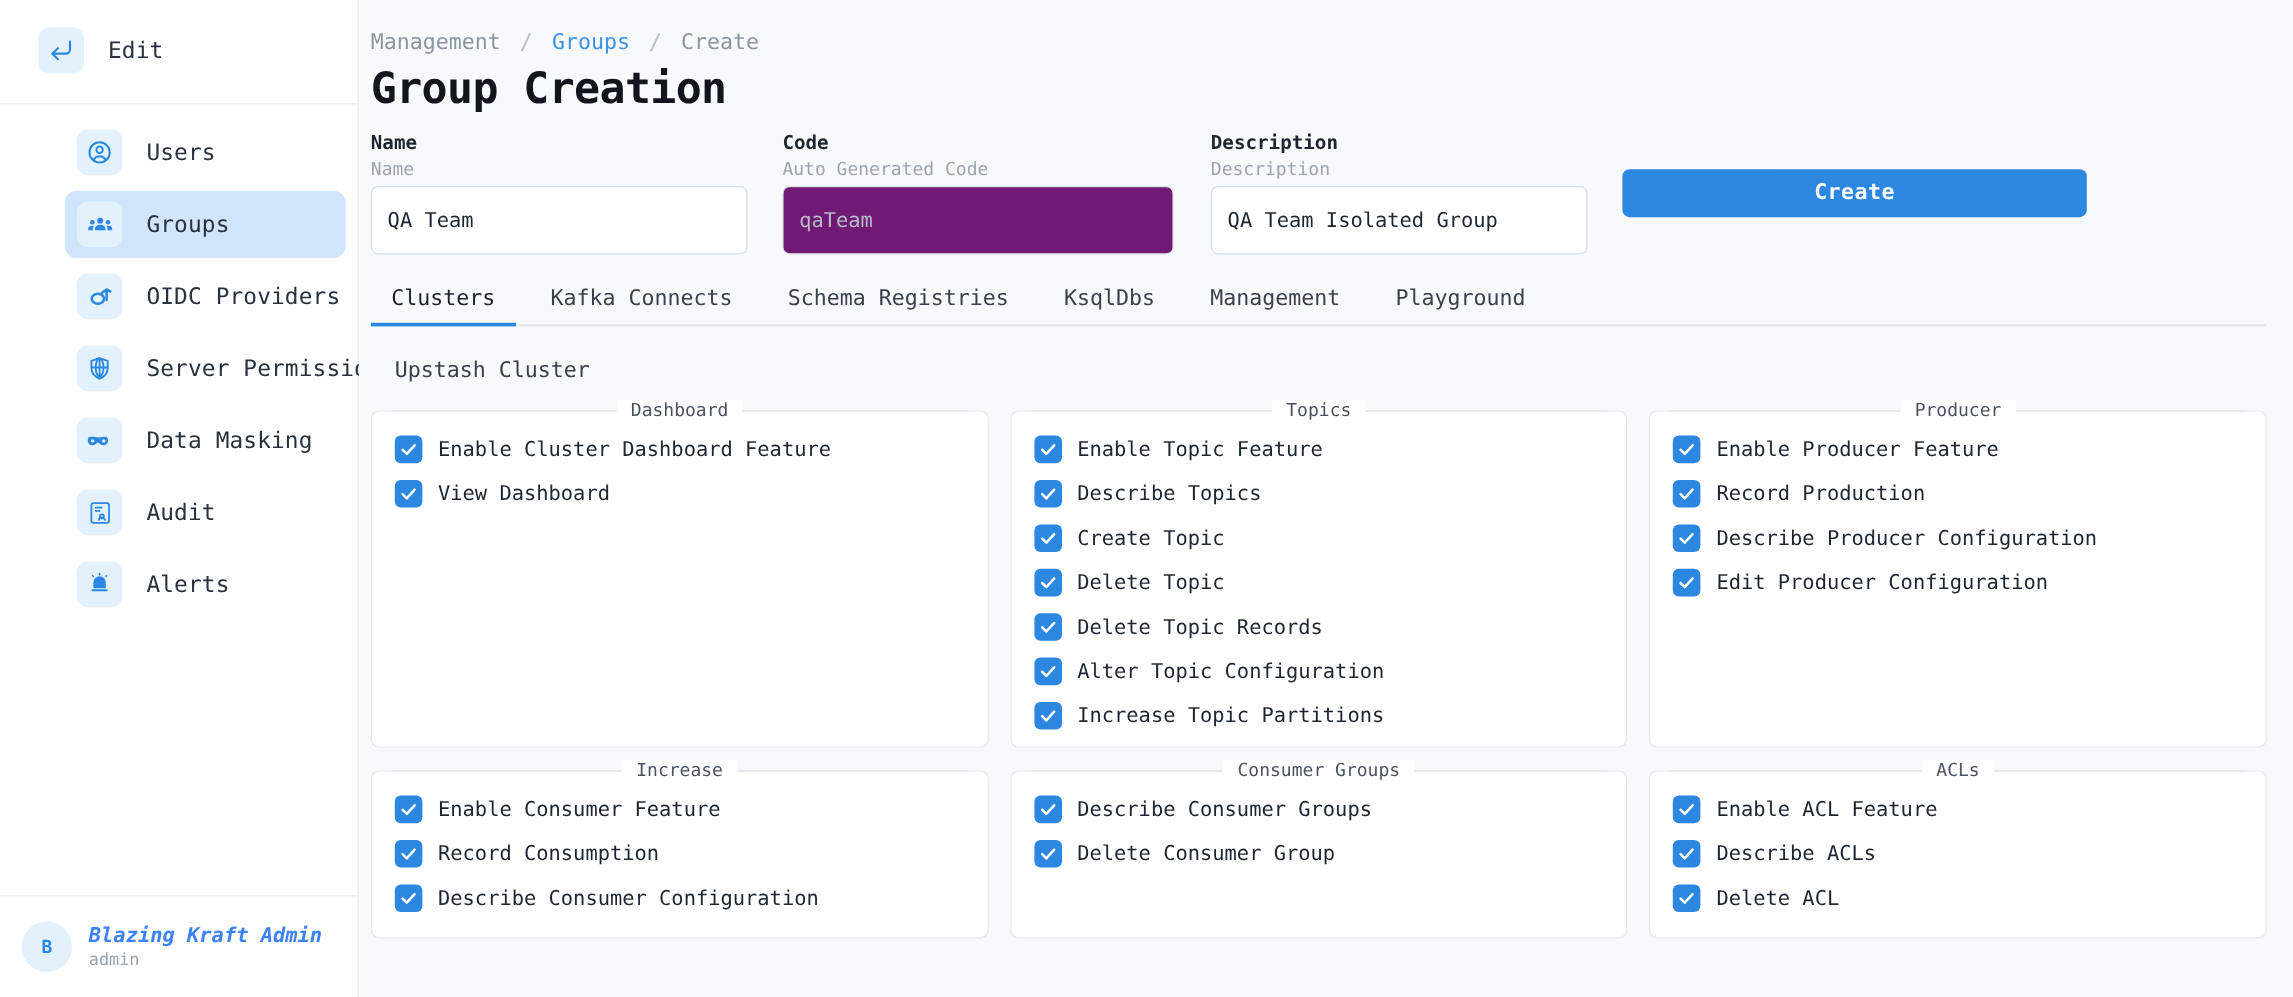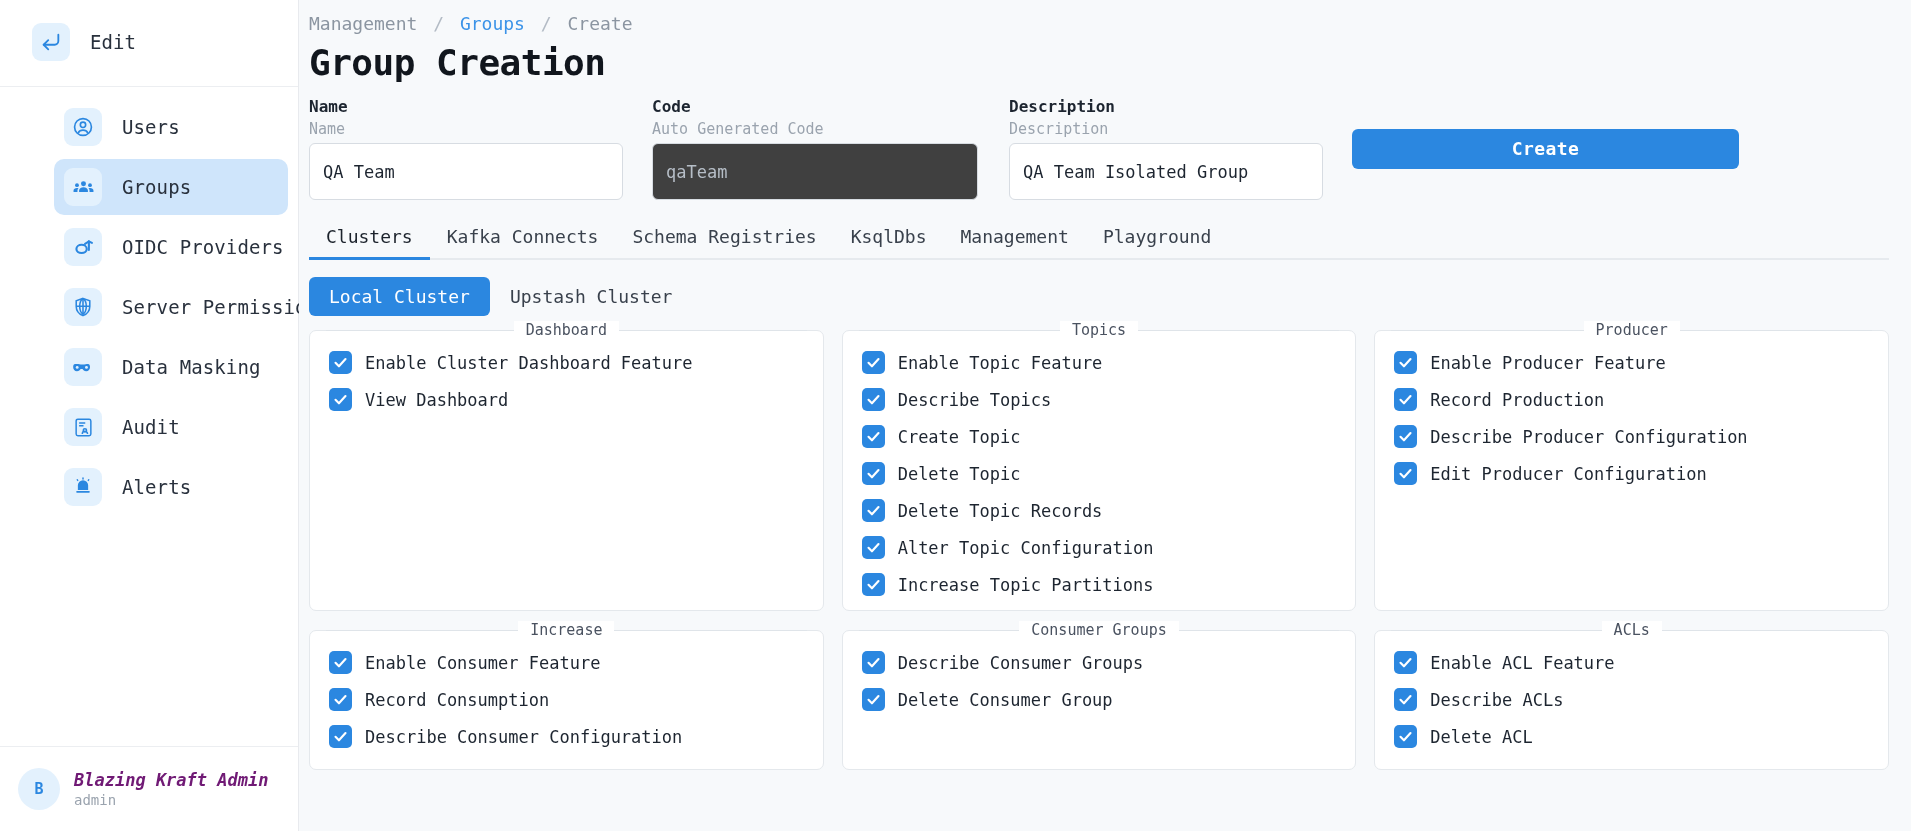--- a/index.html
+++ b/index.html
@@ -59,31 +59,31 @@
   .avatar {
     width: 42px; height: 42px; flex: 0 0 42px;
     border-radius: 50%;
     background: #e3f1fd;
     color: #2b87e0;
     font-size: 15px; font-weight: bold;
     display: flex; align-items: center; justify-content: center;
   }
   .user-name {
     font-size: 17px; font-style: italic; font-weight: bold;
-    color: #701a75; white-space: nowrap;
+    color: #3b82f6; white-space: nowrap;
   }
   .user-role { font-size: 14px; color: #9aa3ae; margin-top: 2px; }
 
   
   .main {
     flex: 1 1 auto;
     height: 831px;
     background: #f7f9fb;
     overflow: hidden;
-    padding: 4px 22px 0 0;
+    padding: 16px 22px 0 0;
     position: relative;
   }
   .main-inner { padding: 0 0 0 10px; }
 
   .crumb {
     font-size: 18px;
     padding: 9px 0 2px 0;
     color: #8b95a1;
     white-space: nowrap;
   }
@@ -121,21 +121,21 @@
     border-radius: 6px;
     background: #ffffff;
     font-size: 17px;
     color: #1d2530;
     padding: 0 13px;
     font-family: "DejaVu Sans Mono", monospace;
     width: 100%;
     outline: none;
   }
   .f-input.disabled {
-    background: #404040;
+    background: #701a75;
     color: #aab2bc;
   }
   .f-input::placeholder { color: #b6bec7; }
   .create-btn {
     height: 40px;
     width: 387px;
     background: #2b87e0;
     color: #ffffff;
     border: none;
     border-radius: 6px;
@@ -143,21 +143,21 @@
     font-weight: bold;
     font-family: "DejaVu Sans Mono", monospace;
     letter-spacing: .4px;
     cursor: pointer;
   }
 
   
   .tabs {
     display: flex;
     align-items: flex-end;
-    gap: 0;
+    gap: 12px;
     margin-top: 20px;
     border-bottom: 2px solid #e6eaee;
     position: relative;
   }
   .tab {
     font-size: 18px;
     color: #39414c;
     padding: 6px 17px 11px 17px;
     cursor: pointer;
     white-space: nowrap;
@@ -391,21 +391,20 @@
       <div class="tabs">
           <div class="tab active">Clusters</div>
           <div class="tab">Kafka Connects</div>
           <div class="tab">Schema Registries</div>
           <div class="tab">KsqlDbs</div>
           <div class="tab">Management</div>
           <div class="tab">Playground</div>
         </div>
 
       <div class="chips">
-          <div class="chip active">Local Cluster</div>
           <div class="chip">Upstash Cluster</div>
         </div>
 
       <div class="grid">
           <section class="panel tall">
             <div class="panel-legend">
               <span class="legend-line l"></span>
               <span class="legend-text">Dashboard</span>
               <span class="legend-line r"></span>
             </div>

